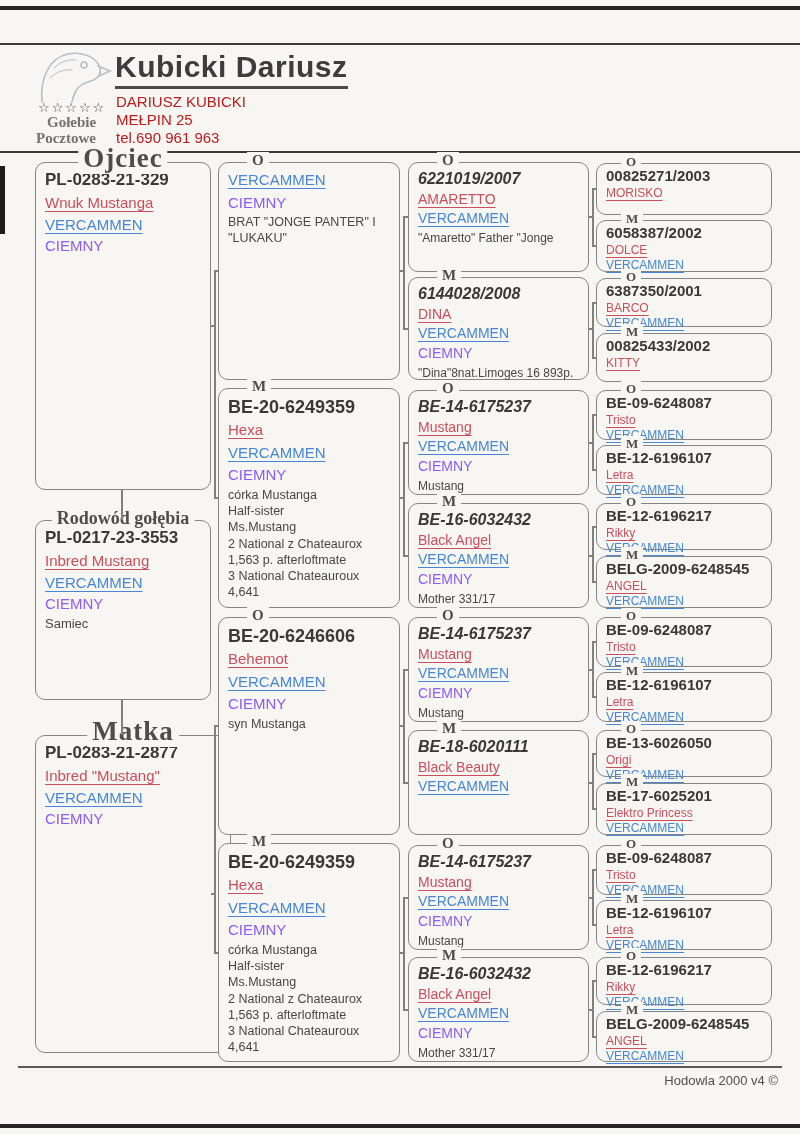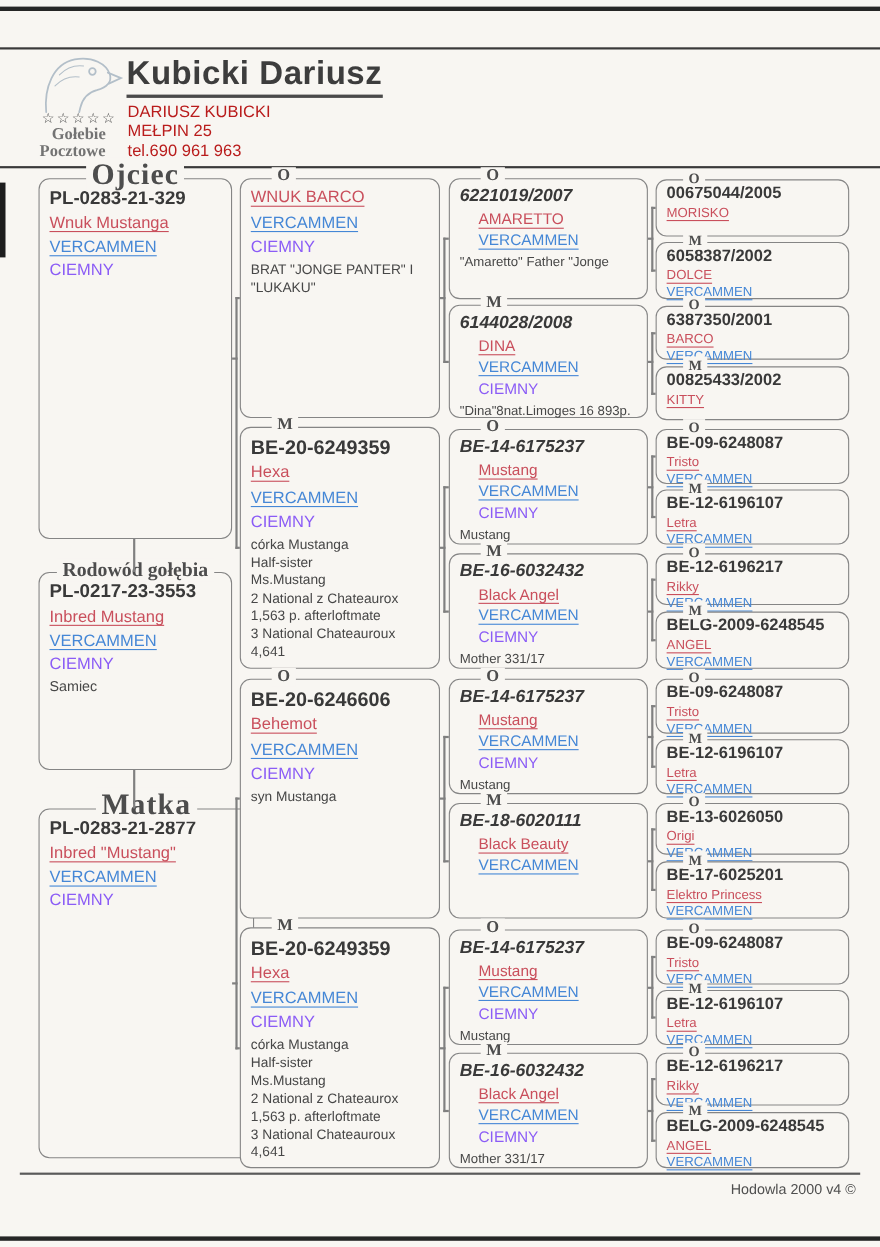--- a/index.html
+++ b/index.html
@@ -34,21 +34,21 @@
   .colorlbl{color:#8b5cf6;}
   .note{color:#474747;}
   .c1 .ring{font-size:17px;line-height:1.35;}
   .c1 .name,.c1 .strain,.c1 .colorlbl{font-size:15px;line-height:1.45;}
   .c1 .note{font-size:13px;line-height:1.4;}
   .c2 .ring{font-size:18px;line-height:1.35;}
   .c2 .name,.c2 .strain,.c2 .colorlbl{font-size:15px;line-height:1.5;}
   .c2 .note{font-size:12.5px;line-height:1.3;}
   .c2 .note:first-of-type{margin-top:4px;}
   .c3 .ring{font-size:16px;line-height:1.3;font-style:italic;}
-  .c3 .name,.c3 .strain,.c3 .colorlbl{font-size:14px;line-height:1.4;margin-left:17px;}
+  .c3 .name,.c3 .strain,.c3 .colorlbl{font-size:14px;line-height:1.4;}
   .c3 .note{font-size:12px;line-height:1.3;margin-top:2px;}
   .c4 .ring{font-size:15px;line-height:1.25;}
   .c4 .name,.c4 .strain,.c4 .colorlbl{font-size:12px;line-height:1.3;}
   .line{position:absolute;background:#808080;}
 
   .footer-rule{position:absolute;left:18px;top:1066px;width:764px;height:1.5px;background:#5a5a5a;}
   .footer-credit{position:absolute;top:1073px;right:22px;font-size:13px;color:#4f4f4f;}
 </style>
 </head>
 <body>
@@ -102,21 +102,20 @@
       <div class="bc">
         <div class="ring">PL-0283-21-2877</div>
         <div class="name">Inbred "Mustang"</div>
         <div class="strain">VERCAMMEN</div>
         <div class="colorlbl">CIEMNY</div>
       </div>
     </div>
     <div class="box c2" style="left: 218px; top: 162px; width: 182px; height: 218px;">
       <span class="legend small">O</span>
       <div class="bc">
-        <div class="name">WNUK BARCO</div>
         <div class="strain">VERCAMMEN</div>
         <div class="colorlbl">CIEMNY</div>
         <div class="note">BRAT "JONGE PANTER" I "LUKAKU"</div>
       </div>
     </div>
     <div class="box c2" style="left: 218px; top: 388px; width: 182px; height: 220px;">
       <span class="legend small">M</span>
       <div class="bc">
         <div class="ring">BE-20-6249359</div>
         <div class="name">Hexa</div>
@@ -228,21 +227,21 @@
         <div class="ring">BE-16-6032432</div>
         <div class="name">Black Angel</div>
         <div class="strain">VERCAMMEN</div>
         <div class="colorlbl">CIEMNY</div>
         <div class="note">Mother 331/17</div>
       </div>
     </div>
     <div class="box c4" style="left: 596px; top: 163px; width: 176px; height: 52px;">
       <span class="legend small">O</span>
       <div class="bc">
-        <div class="ring">00675044/2005</div>
+        <div class="ring">00825271/2003</div>
         <div class="name">MORISKO</div>
       </div>
     </div>
     <div class="box c4" style="left: 596px; top: 220px; width: 176px; height: 52px;">
       <span class="legend small">M</span>
       <div class="bc">
         <div class="ring">6058387/2002</div>
         <div class="name">DOLCE</div>
         <div class="strain">VERCAMMEN</div>
       </div>

